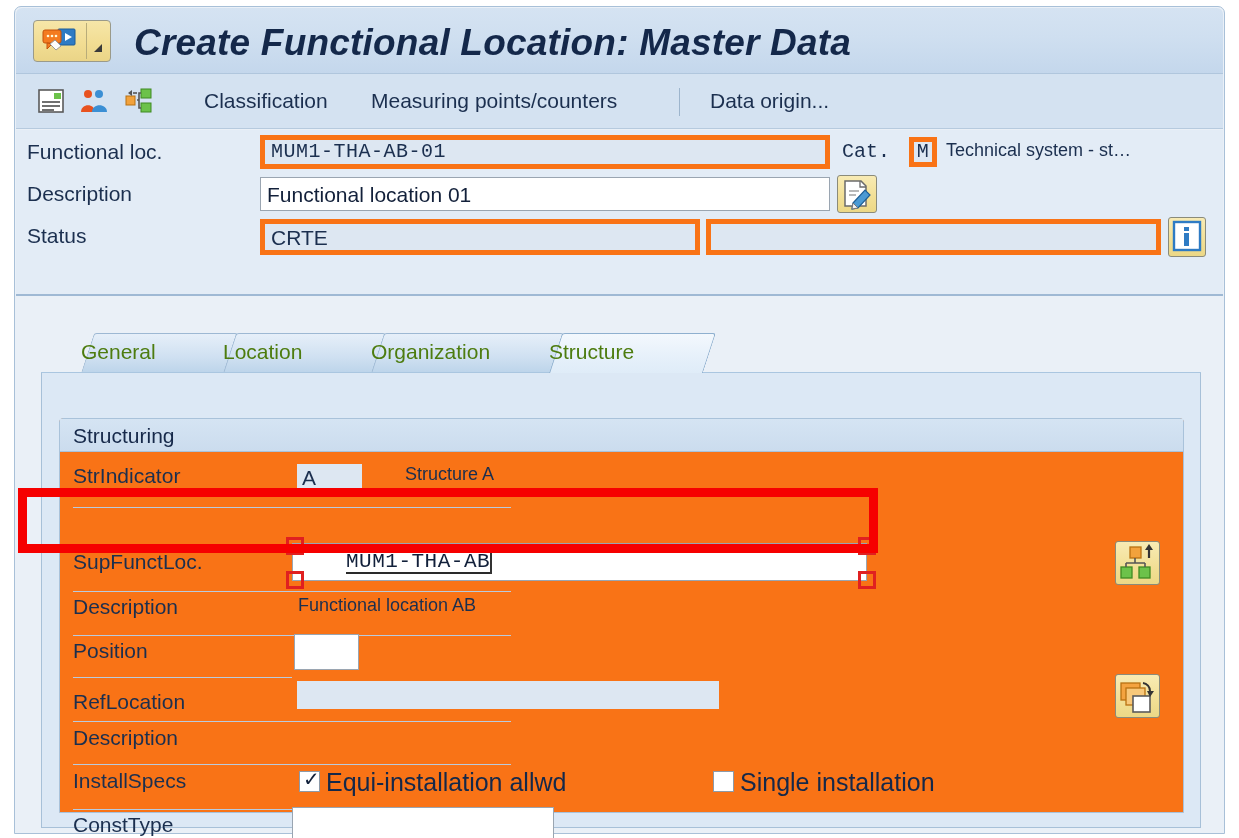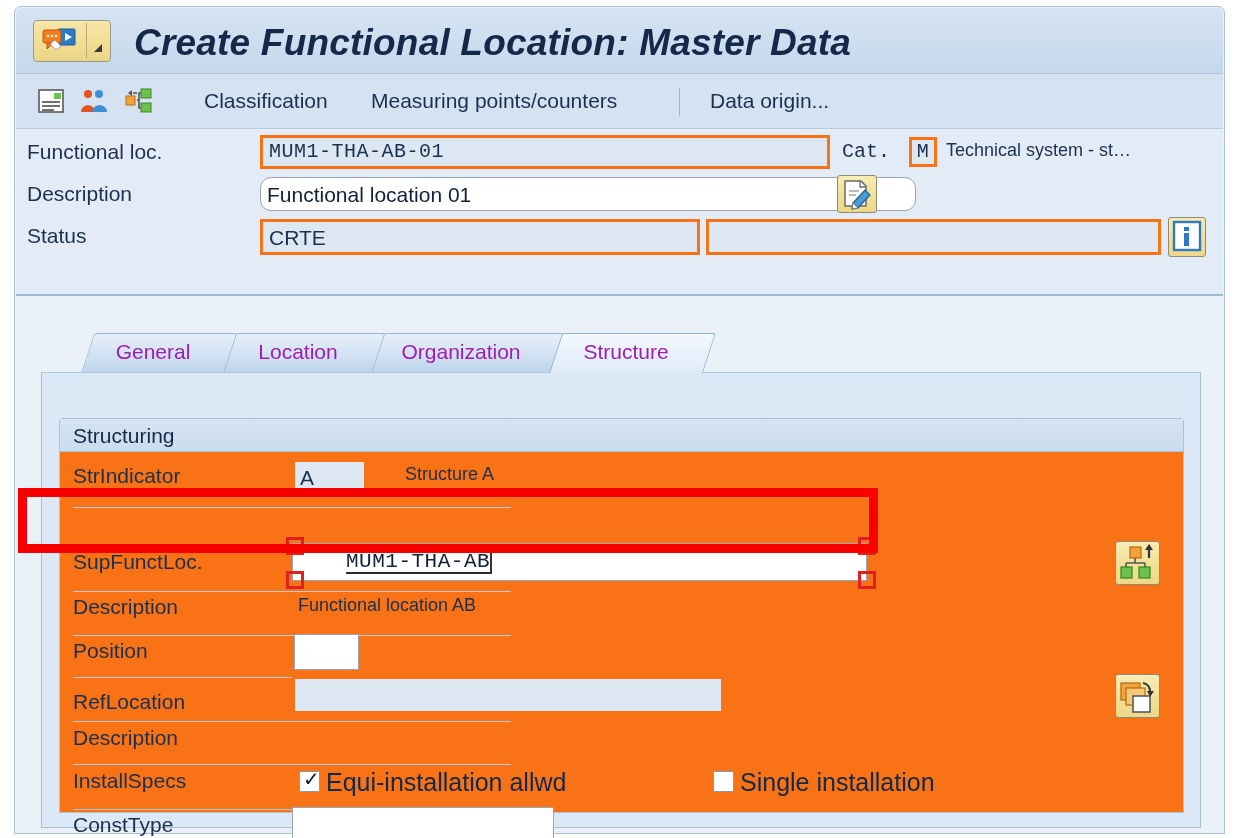--- a/index.html
+++ b/index.html
@@ -117,21 +117,21 @@
     font-family: "Liberation Sans", sans-serif;
     font-size: 21px;
     color: #12203a;
     padding: 0 6px;
     line-height: 1;
     display: flex;
     align-items: center;
   }
   .inp.ro {
     background: #dde7f2;
-    border: 3px solid #f97316;
+    border: 5px solid #f97316;
     color: #1b2f4f;
   }
   .inp.mono {
     font-family: "Liberation Mono", monospace;
     font-size: 20px;
     letter-spacing: 0.5px;
   }
   .statictext {
     position: absolute;
     font-size: 18px;
@@ -172,23 +172,22 @@
     transform: skewX(-18deg);
     transform-origin: bottom left;
   }
   .tab.active .skew {
     background: linear-gradient(to bottom, #f3f8fd 0%, #e6f0fa 60%, #dfecf8 100%);
     border-color: #8fb0cf;
   }
   .tab .tlabel {
     position: absolute;
     left: 0; right: 0; top: 7px;
-    text-align: center;
     font-size: 21px;
-    color: #a21caf;
+    color: #4d7c0f;
     white-space: nowrap;
   }
   .tab.active .tlabel { font-weight: normal; }
   .tab-underline {
     position: absolute;
     left: 0; top: 43px;
     width: 1160px; height: 4px;
     background: #aac6e0;
   }
 
@@ -351,21 +350,21 @@
 
     <div class="hdr">
 
       <div class="fld-label" style="left:11px; top:10px;">Functional loc.</div>
       <div class="inp ro mono" style="left:244px; top:5px; width:570px; height:34px;">MUM1-THA-AB-01</div>
       <div class="statictext" style="left:826px; top:10px; font-family:'Liberation Mono',monospace; font-size:20px;">Cat.</div>
       <div class="inp ro mono" style="left:893px; top:7px; width:28px; height:30px; padding:0; justify-content:center;">M</div>
       <div class="statictext" style="left:930px; top:10px;">Technical system - st…</div>
 
       <div class="fld-label" style="left:11px; top:52px;">Description</div>
-      <div class="inp" style="left:244px; top:47px; width:656px; height:34px;border-radius:11px;">Functional location 01</div>
+      <div class="inp" style="left:244px; top:47px; width:570px; height:34px;">Functional location 01</div>
       <div class="ibtn" style="left:821px; top:45px; width:40px; height:38px;">
         <svg width="36" height="34" viewBox="0 0 36 34" style="position:absolute;left:1px;top:1px;">
           <polygon points="6,4 22,4 27,9 27,29 6,29" fill="#ffffff" stroke="#6b6b6b" stroke-width="1.5"></polygon>
           <polyline points="21,4 21,10 27,10" fill="none" stroke="#6b6b6b" stroke-width="1.3"></polyline>
           <line x1="10" y1="14" x2="20" y2="14" stroke="#8a8a8a" stroke-width="1.2"></line>
           <line x1="10" y1="18" x2="17" y2="18" stroke="#8a8a8a" stroke-width="1.2"></line>
           <path d="M14 26 L26 13 L31 18 L19 31 L13 32 Z" fill="#4a9ad4" stroke="#1e5f96" stroke-width="1.2"></path>
           <path d="M14 26 L19 31 L13 32 Z" fill="#f2f2f2" stroke="#777" stroke-width="1"></path>
         </svg>
       </div>

